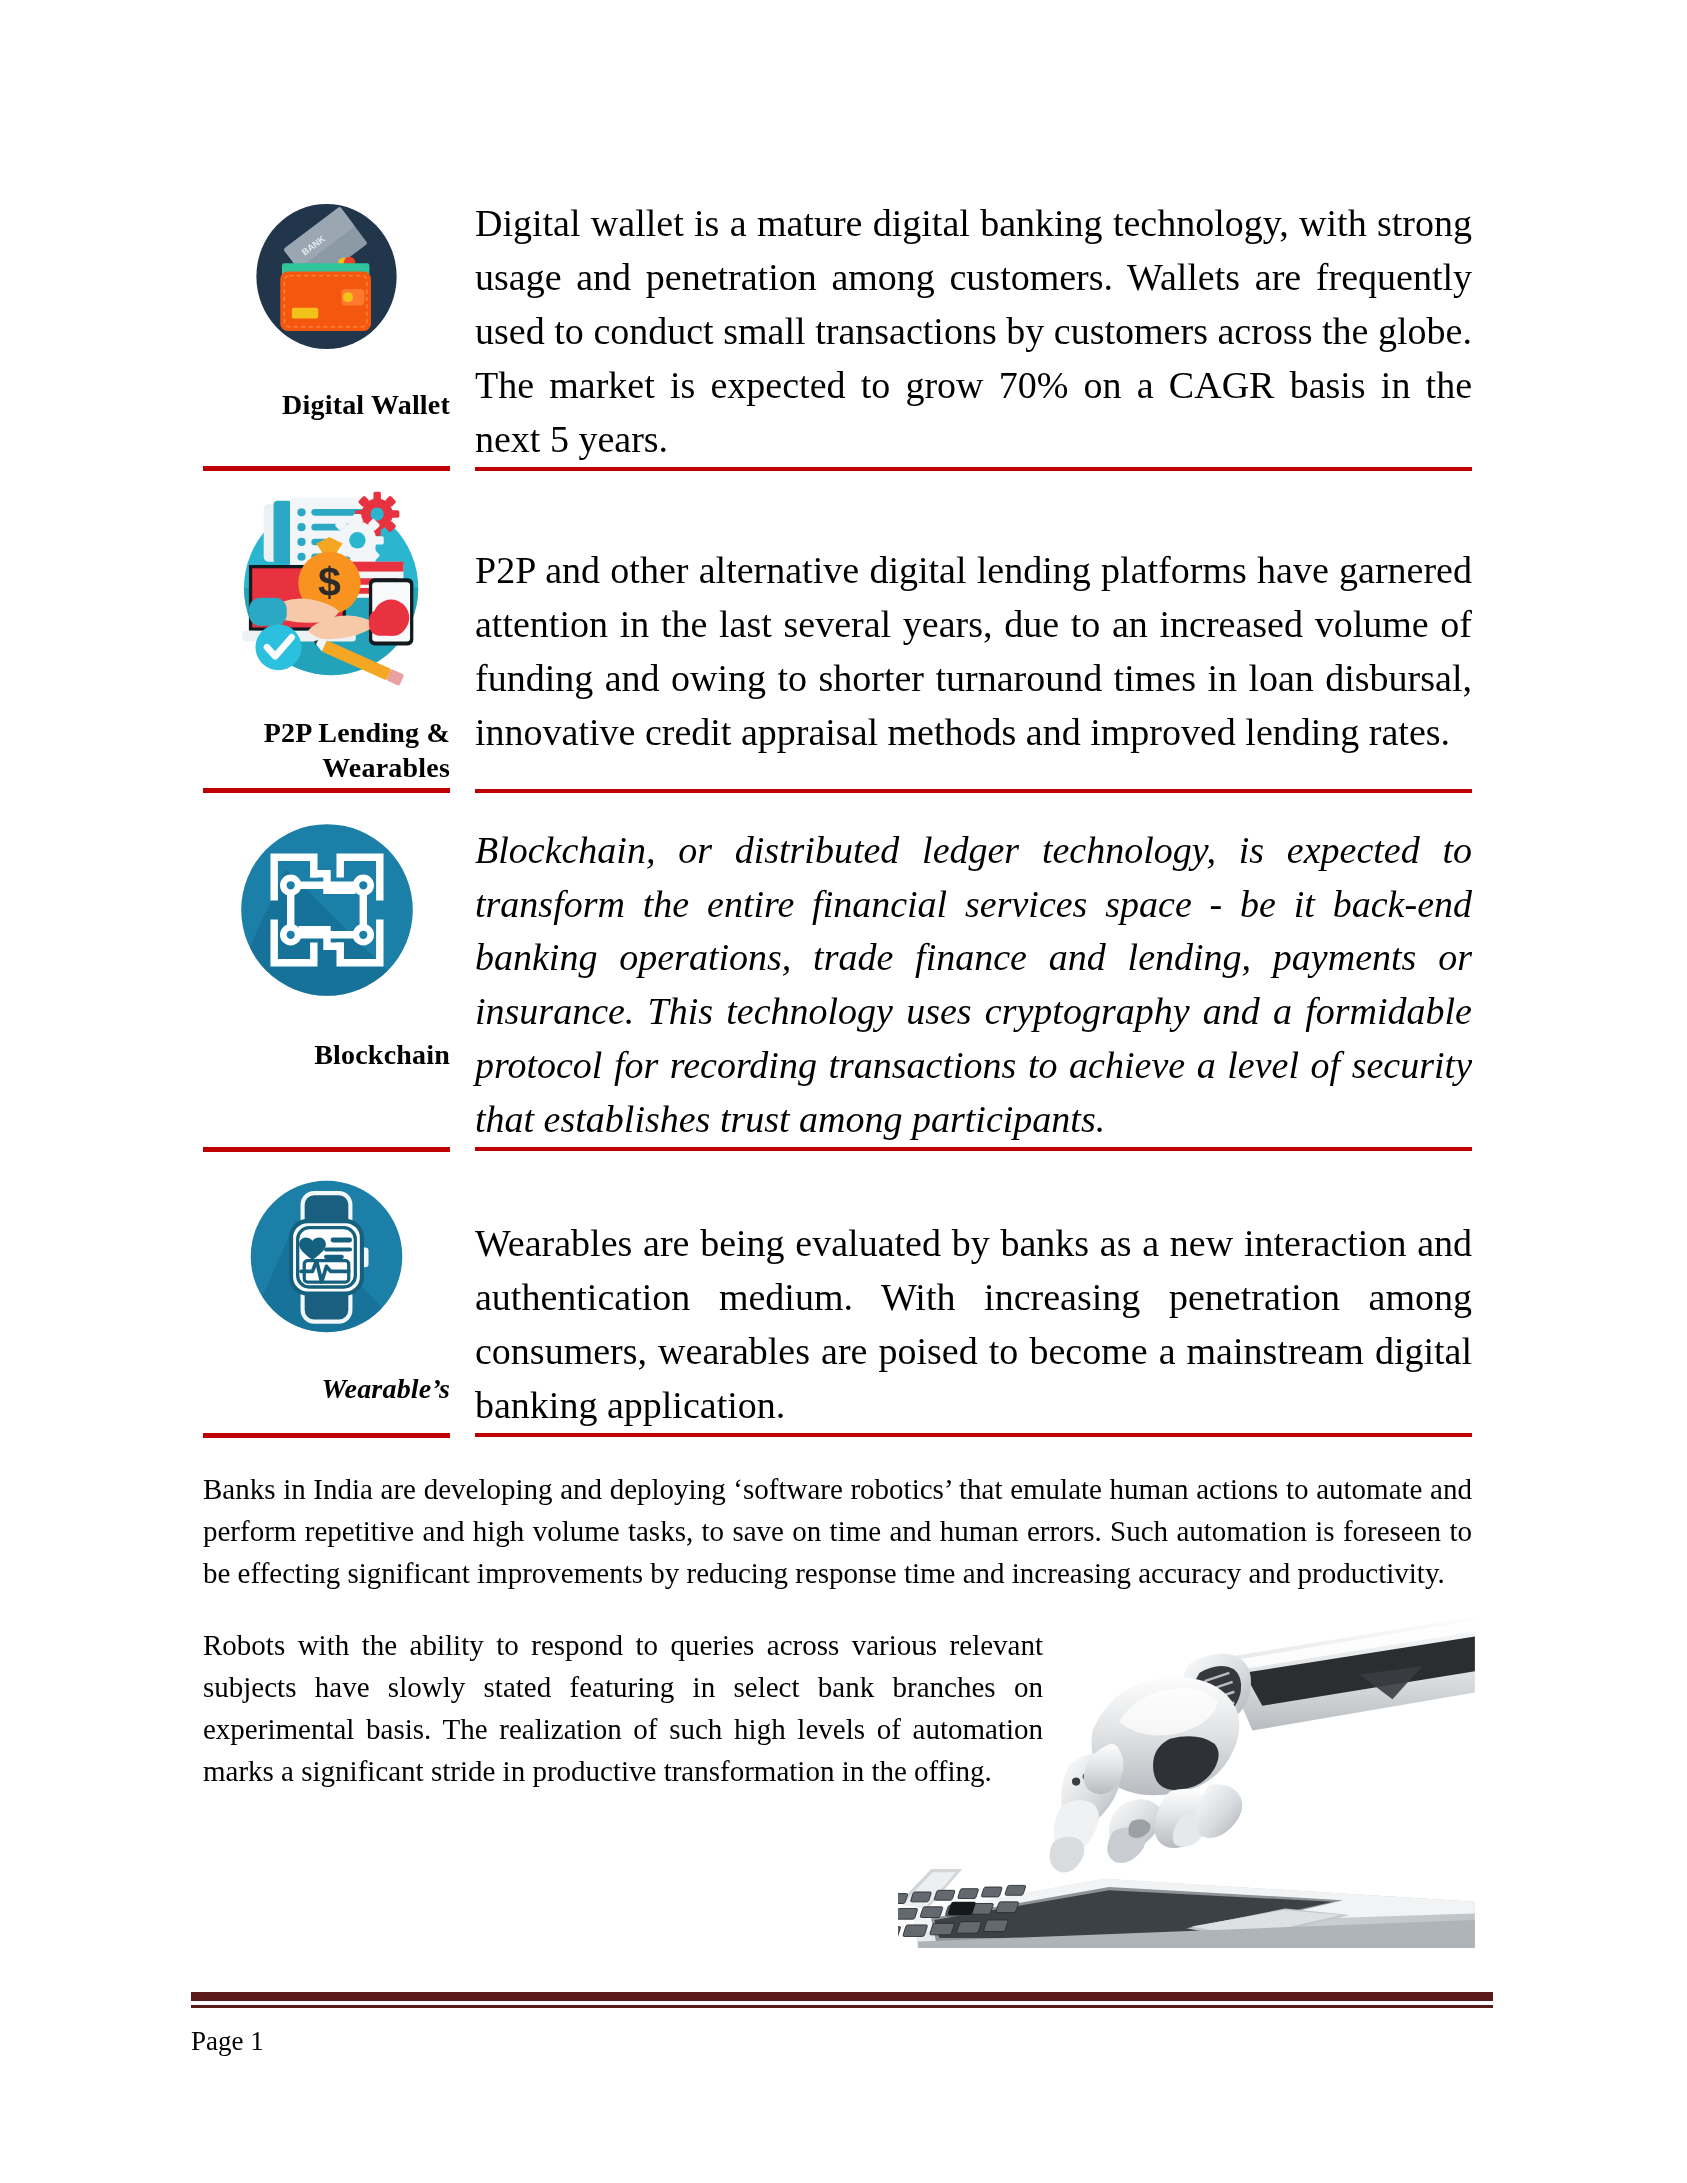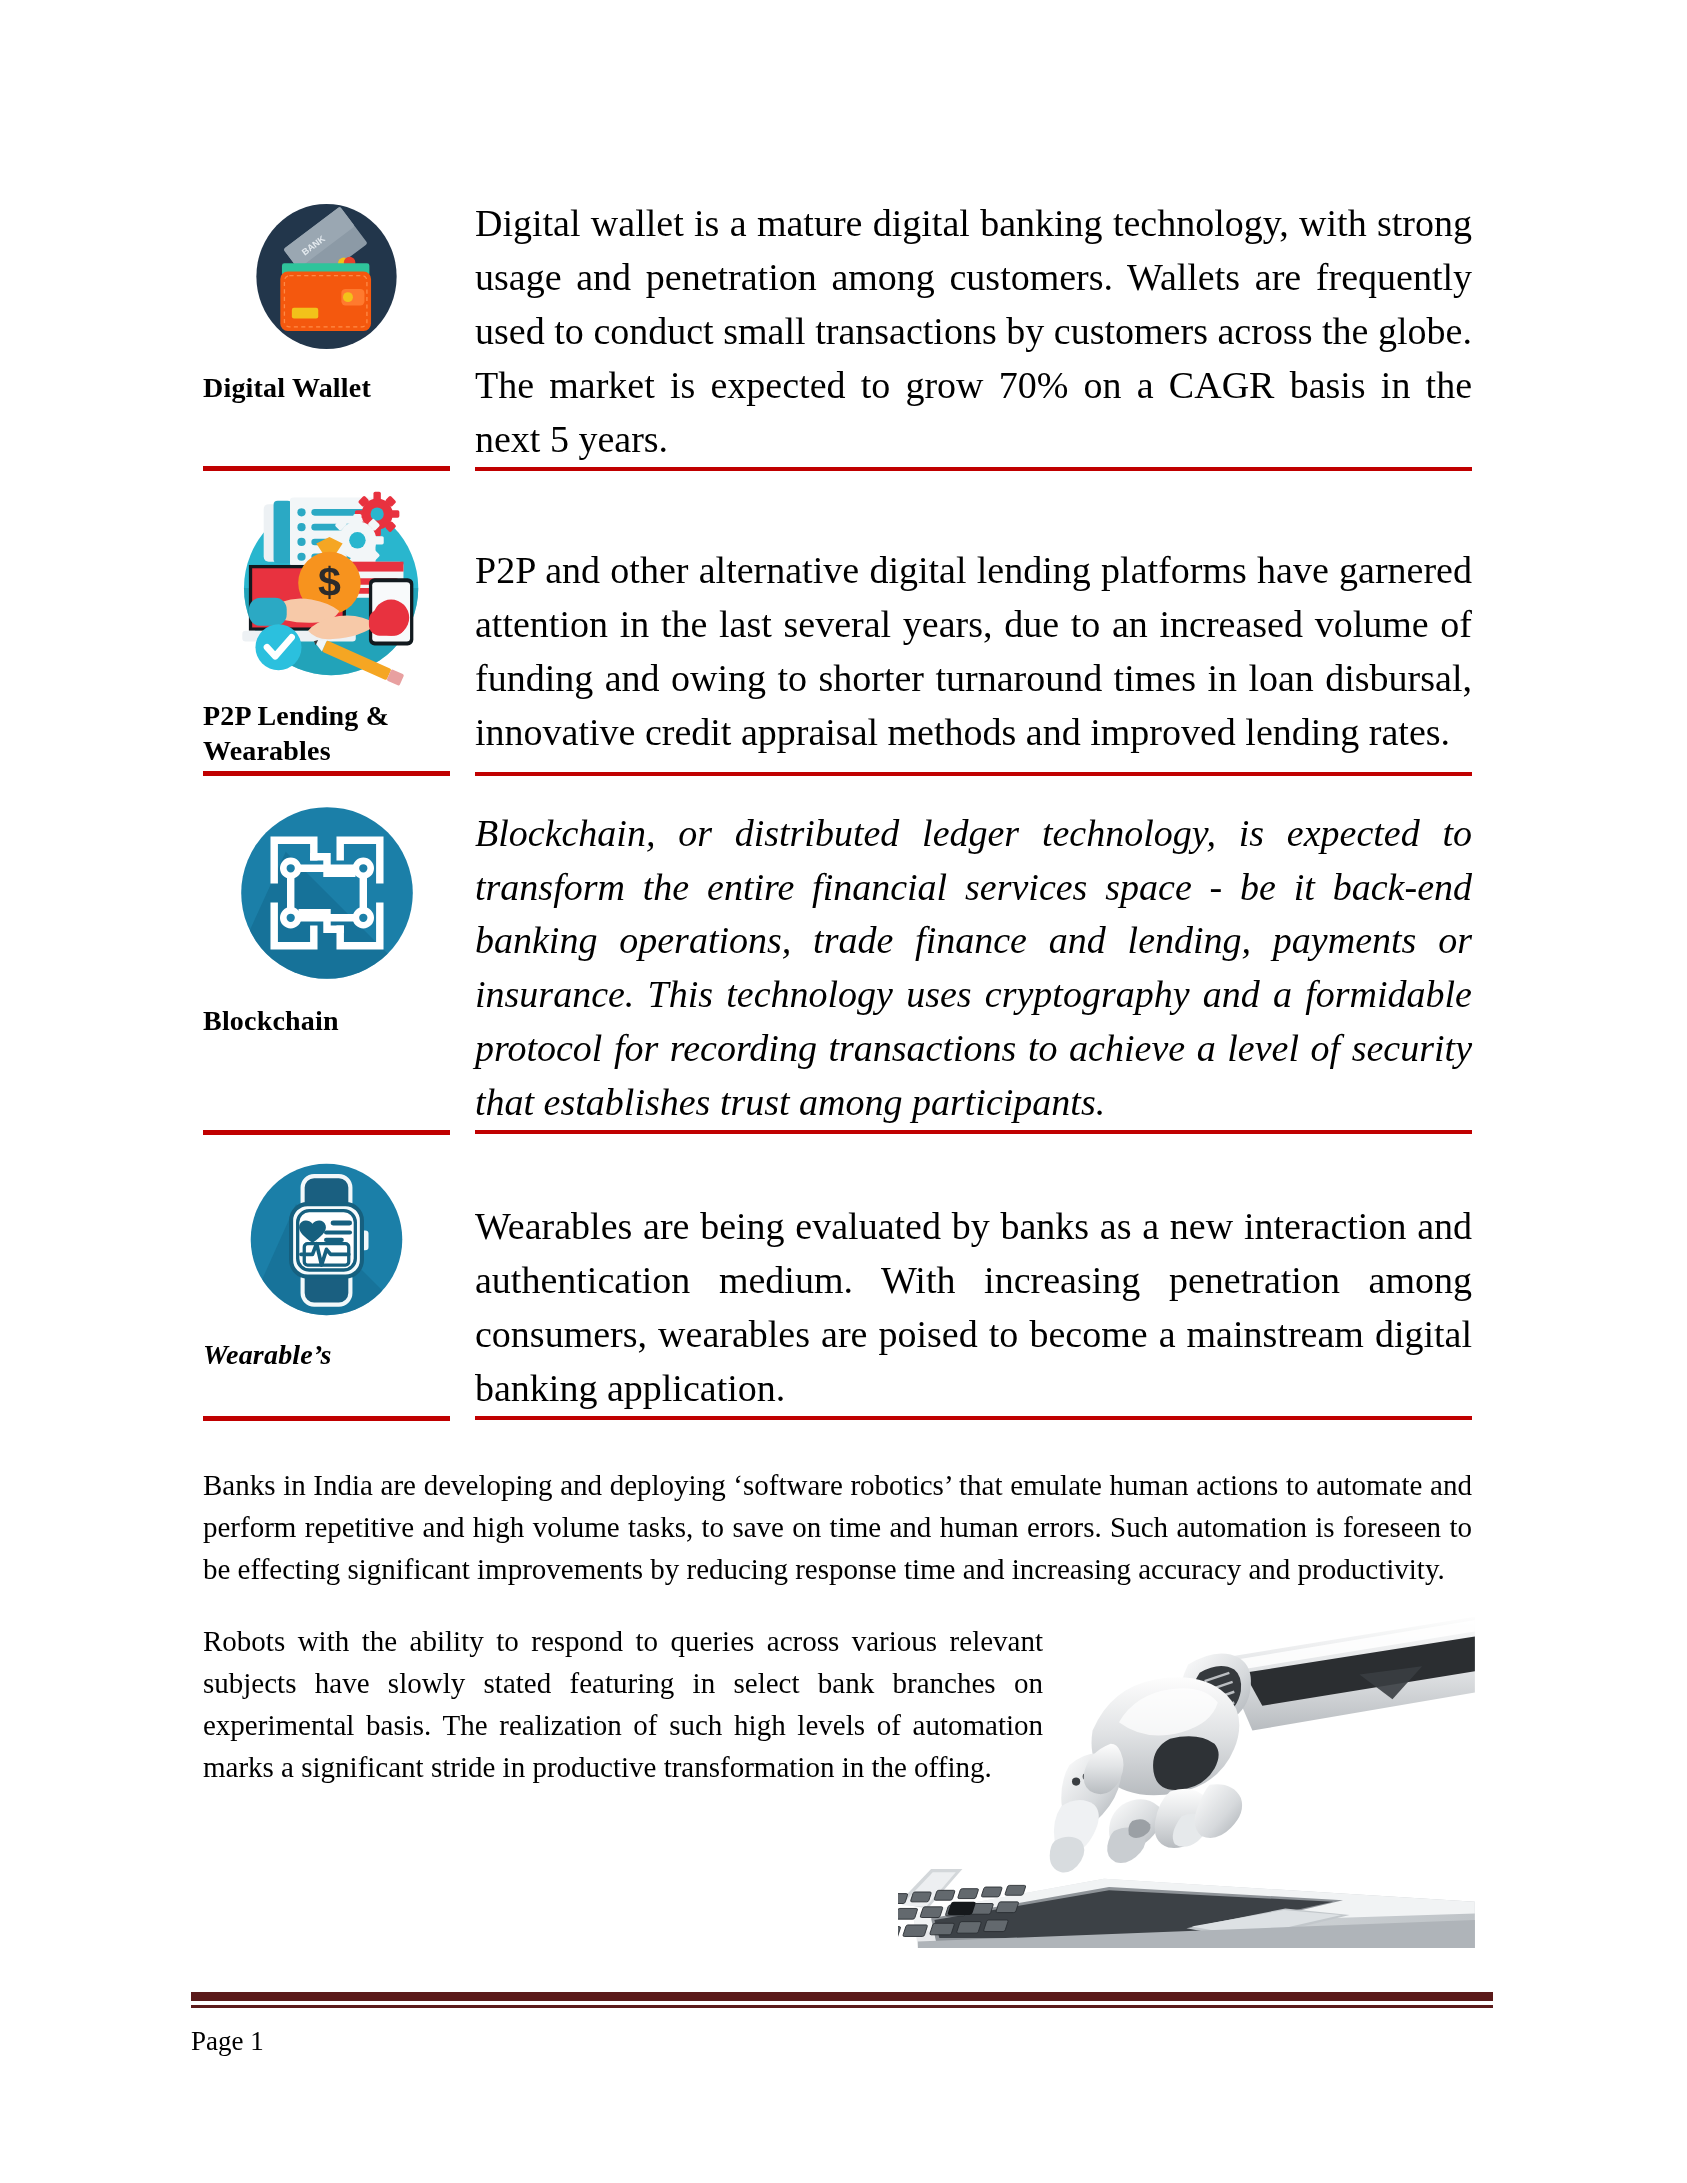--- a/index.html
+++ b/index.html
@@ -60,23 +60,23 @@
     display: block;
     margin: 0 auto;
   }
 
   .icon-label {
     display: block;
     font-weight: bold;
     font-size: 28px;
     line-height: 1.22;
     letter-spacing: 0.2px;
-    margin-top: 8px;
+    margin-top: 25px;
     margin-bottom: 3.3px;
-    text-align: left;
+    text-align: right;
   }
 
   .tech-para {
     font-size: 38px;
     line-height: 1.42;
     text-align: justify;
     text-justify: inter-word;
     margin: 0;
     hyphens: none;
   }
@@ -94,21 +94,21 @@
 
   
   .body-para {
     font-size: 29px;
     line-height: 1.45;
     text-align: justify;
     text-justify: inter-word;
     margin: 0;
   }
   .para-1 {
-    margin-top: 43px;
+    margin-top: 30px;
     width: 1269px;
   }
   .para-2 {
     margin-top: 30px;
     width: 840px;
   }
 
   
   .robot-figure {
     position: absolute;

